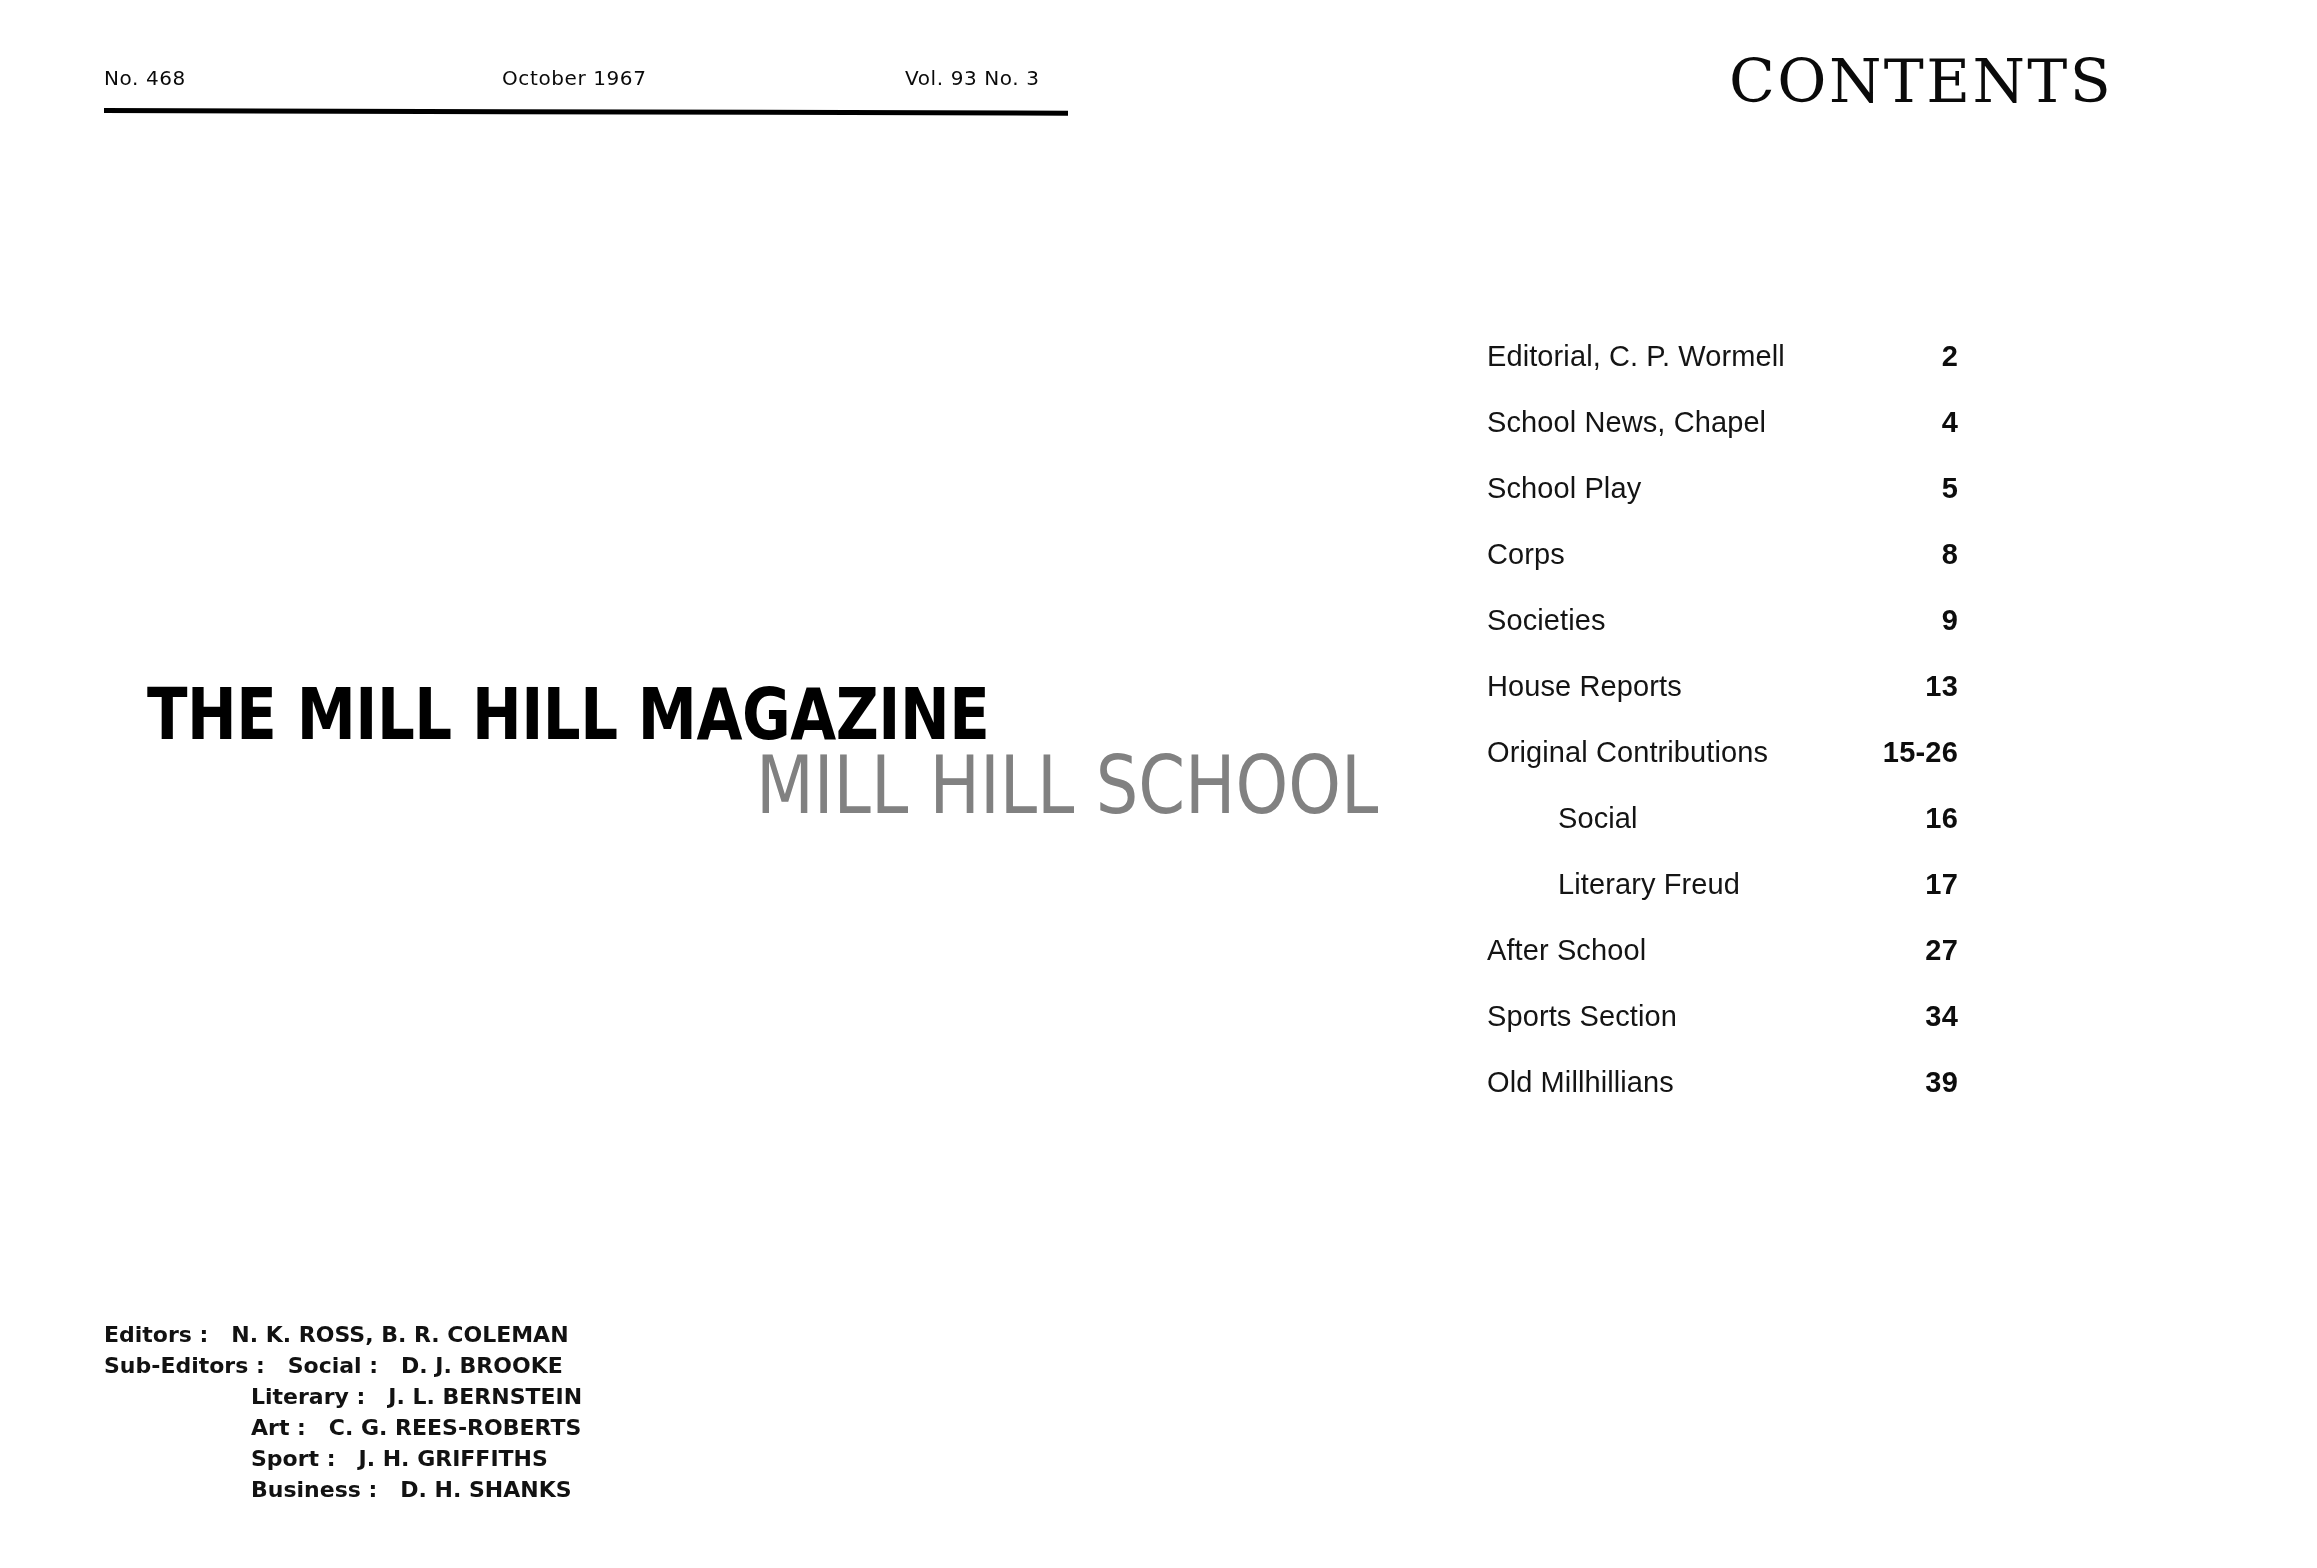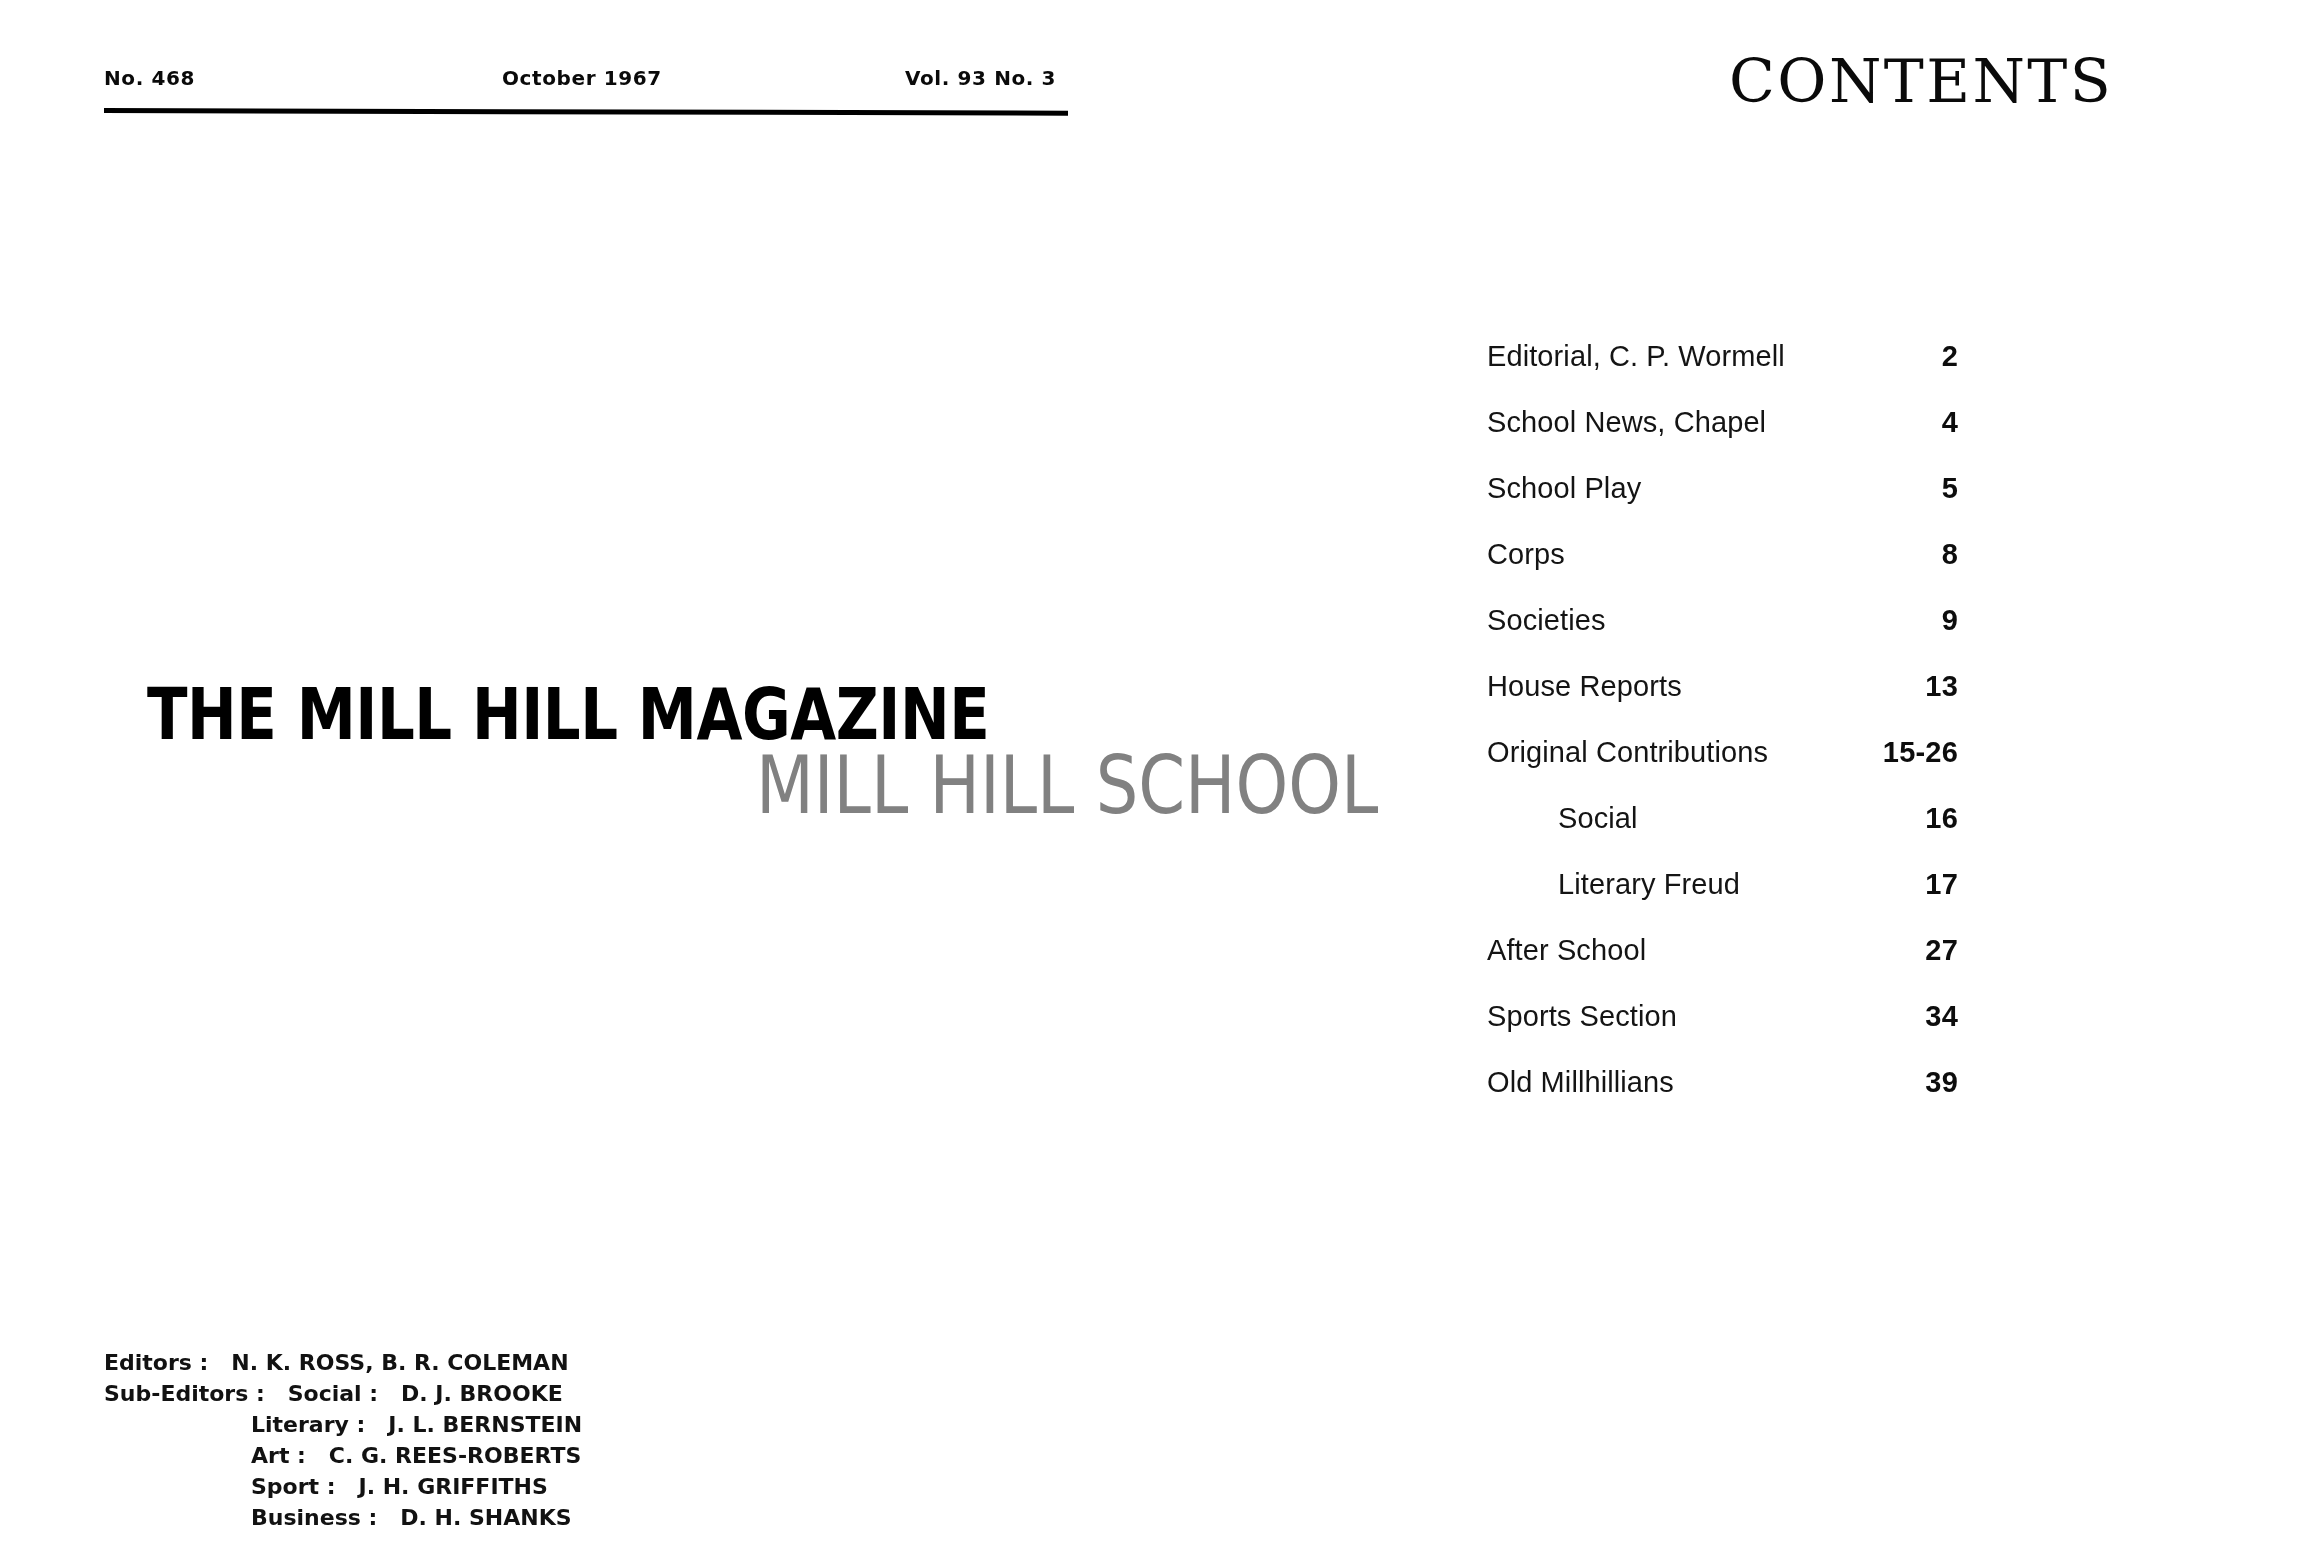--- a/index.html
+++ b/index.html
@@ -23,21 +23,21 @@
     position: absolute;
     left: 104px;
     top: 66px;
     width: 966px;
     height: 44px;
   }
   .mast-text {
     position: absolute;
     top: 0;
     font-family: "DejaVu Sans", sans-serif;
-    font-weight: 700;
+    font-weight: 400;
     font-size: 20px;
     letter-spacing: 0.6px;
     white-space: nowrap;
     color: #0a0a0a;
     text-align: right;
   }
   #mast-issue { left: 0px; }
   #mast-date  { left: 398px; }
   #mast-vol   { left: 801px; }
 
@@ -138,21 +138,20 @@
   #editors-block {
     position: absolute;
     left: 104px;
     top: 1319px;
     font-family: "DejaVu Sans", sans-serif;
     font-size: 22px;
     font-weight: 600;
     line-height: 31px;
     color: #121212;
     white-space: pre;
-    margin-top: 28px;
   }
   .ed-line { display: block; }
   .ed-line.sub { padding-left: 147px; }
 </style>
 </head>
 <body>
 
 <div id="page">
 
   <div id="masthead">

